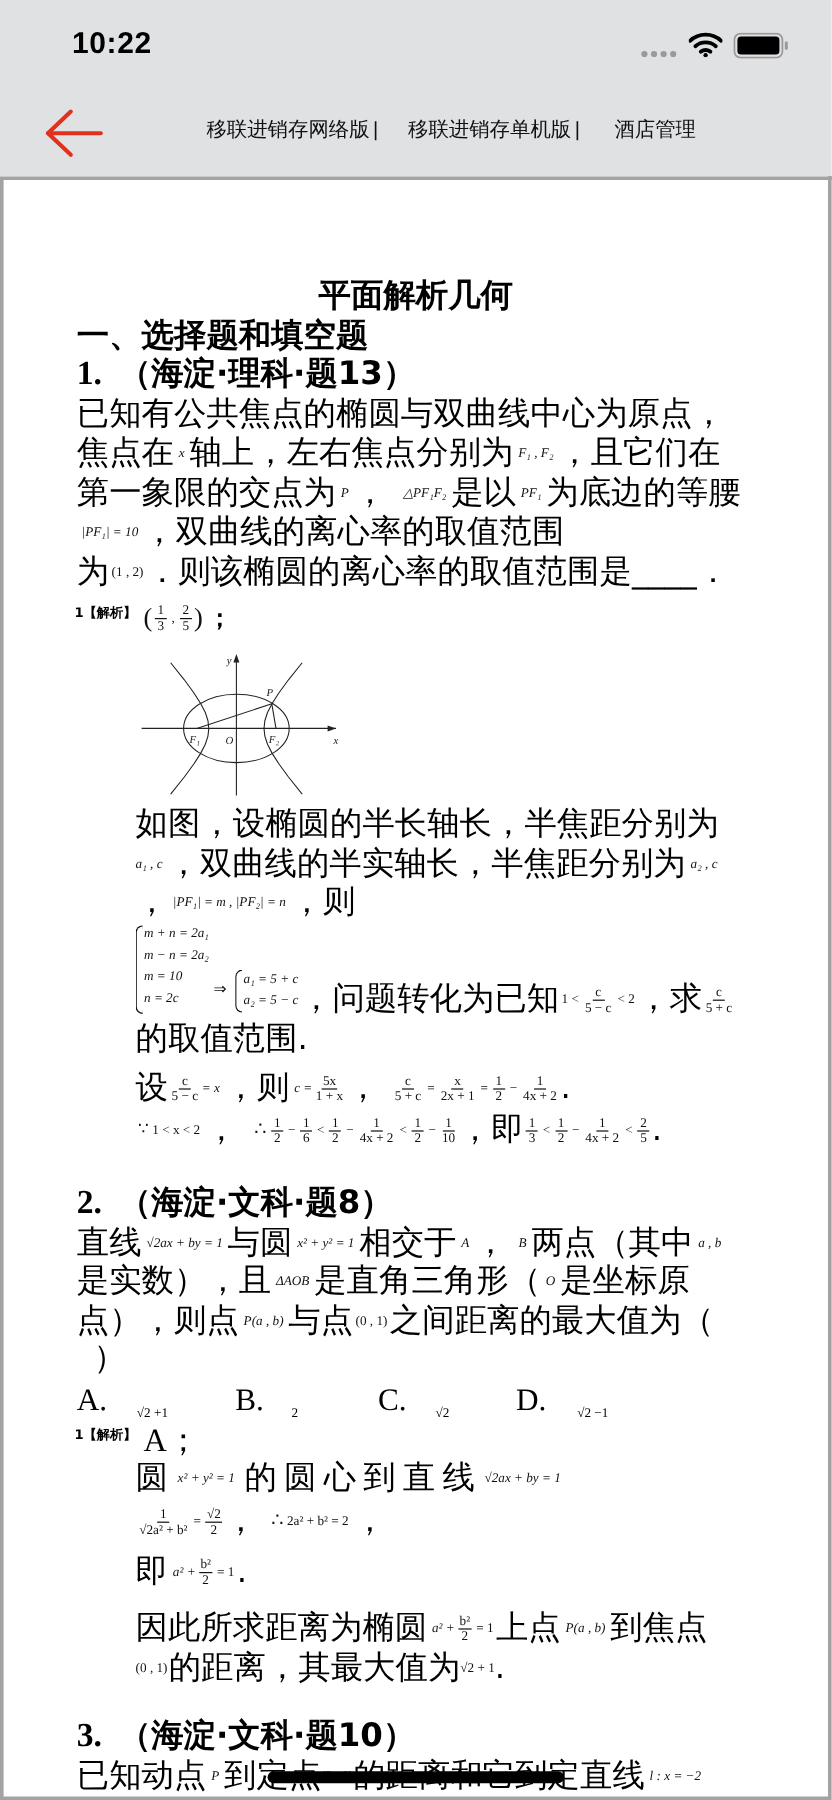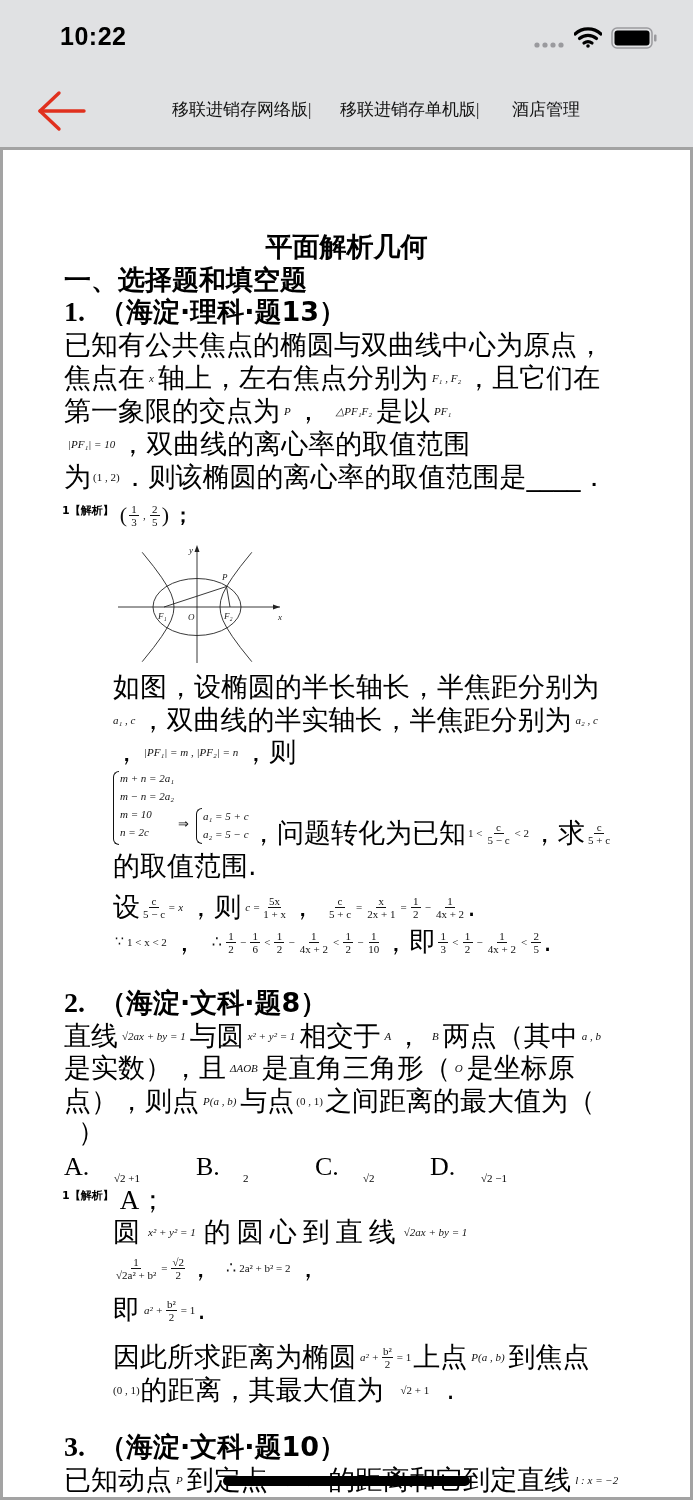--- a/index.html
+++ b/index.html
@@ -7,31 +7,31 @@
     width:693px; height:1500px; position:relative; overflow:hidden;
     background:#e0e1e3; font-family:"DejaVu Sans", sans-serif; color:#000;
   }
   
   .time { position:absolute; left:60px; top:22px; font-family:"Liberation Sans", sans-serif; font-size:25px; font-weight:bold; letter-spacing:0.5px; }
   .sig-dots { position:absolute; left:533px; top:41px; width:32px; height:8px; }
   .wifi { position:absolute; left:574px; top:26px; width:28px; height:22px; }
   .battery { position:absolute; left:611px; top:27px; width:47px; height:22px; }
   
   .back { position:absolute; left:34px; top:90px; width:54px; height:42px; cursor:pointer; }
-  .navlink { position:absolute; top:98px; font-size:17px; line-height:24px; color:#111; white-space:nowrap; cursor:pointer; font-family:Liberation Serif, serif; }
+  .navlink { position:absolute; top:98px; font-size:17px; line-height:24px; color:#111; white-space:nowrap; cursor:pointer; font-family:Liberation Mono, monospace; }
   
   .page {
     position:absolute; left:0; top:147px; width:693px; height:1353px; background:#fff;
     box-shadow: inset 3px 3px 0 #a3a3a3, inset -3px -3px 0 #a3a3a3;
   }
   .ln { position:absolute; display:flex; align-items:center; height:34px; white-space:nowrap; font-size:27px; line-height:34px; }
   .b { font-weight:bold; }
   .hnum { font-family:"Liberation Serif", serif; font-weight:bold; font-size:28px; margin-right:14px; }
   .m { font-family:"Liberation Serif", serif; font-style:italic; font-size:11px; line-height:12px; margin:0 4px; color:#111; }
-  .mu { font-family:"Liberation Serif", serif; font-size:11px; line-height:12px; margin:0 17px; color:#111; }
+  .mu { font-family:"Liberation Serif", serif; font-size:11px; line-height:12px; margin:0 0; color:#111; }
   .op { font-family:"Liberation Serif", serif; font-size:11px; margin:0 2px; color:#111; }
   .fr { display:inline-flex; flex-direction:column; align-items:center; font-family:"Liberation Serif", serif; font-size:11px; line-height:12px; margin:0 2px; color:#111; }
   .fr .n { border-bottom:1px solid #111; padding:0 1px; text-align:center; min-width:8px; }
   .fr .d { padding:0 1px; text-align:center; }
   .paren { font-family:"Liberation Serif", serif; font-size:22px; font-weight:normal; color:#111; }
   .lbl { font-size:11px; font-weight:bold; margin-right:6px; align-self:flex-end; margin-bottom:4px; }
   .opt-label { font-family:"Liberation Serif", serif; font-size:26px; position:absolute; }
   .opt-val { font-family:"Liberation Serif", serif; font-size:11px; position:absolute; top:11px; }
   .serif-big { font-family:"Liberation Serif", serif; font-size:27px; }
   .sp { letter-spacing:6px; }
@@ -95,20 +95,21 @@
     <span class="m">F₁ , F₂</span>
     <span>，且它们在</span>
   </div>
   <div class="ln" style="top:247px;left:64px">
     <span>第一象限的交点为</span>
     <span class="m">P</span>
     <span>，</span>
     <span class="m" style="margin-left:14px">△PF₁F₂</span>
     <span>是以</span>
     <span class="m">PF₁</span>
+    <span>为底边的等腰</span>
   </div>
   <div class="ln" style="top:280px;left:64px">
     <span class="m">|PF₁| = 10</span>
     <span>，双曲线的离心率的取值范围</span>
   </div>
   <div class="ln" style="top:313px;left:64px">
     <span>为</span>
     <span class="mu" style="margin:0 2px">(1 , 2)</span>
     <span>．则该椭圆的离心率的取值范围是</span>
     <span>____</span>

